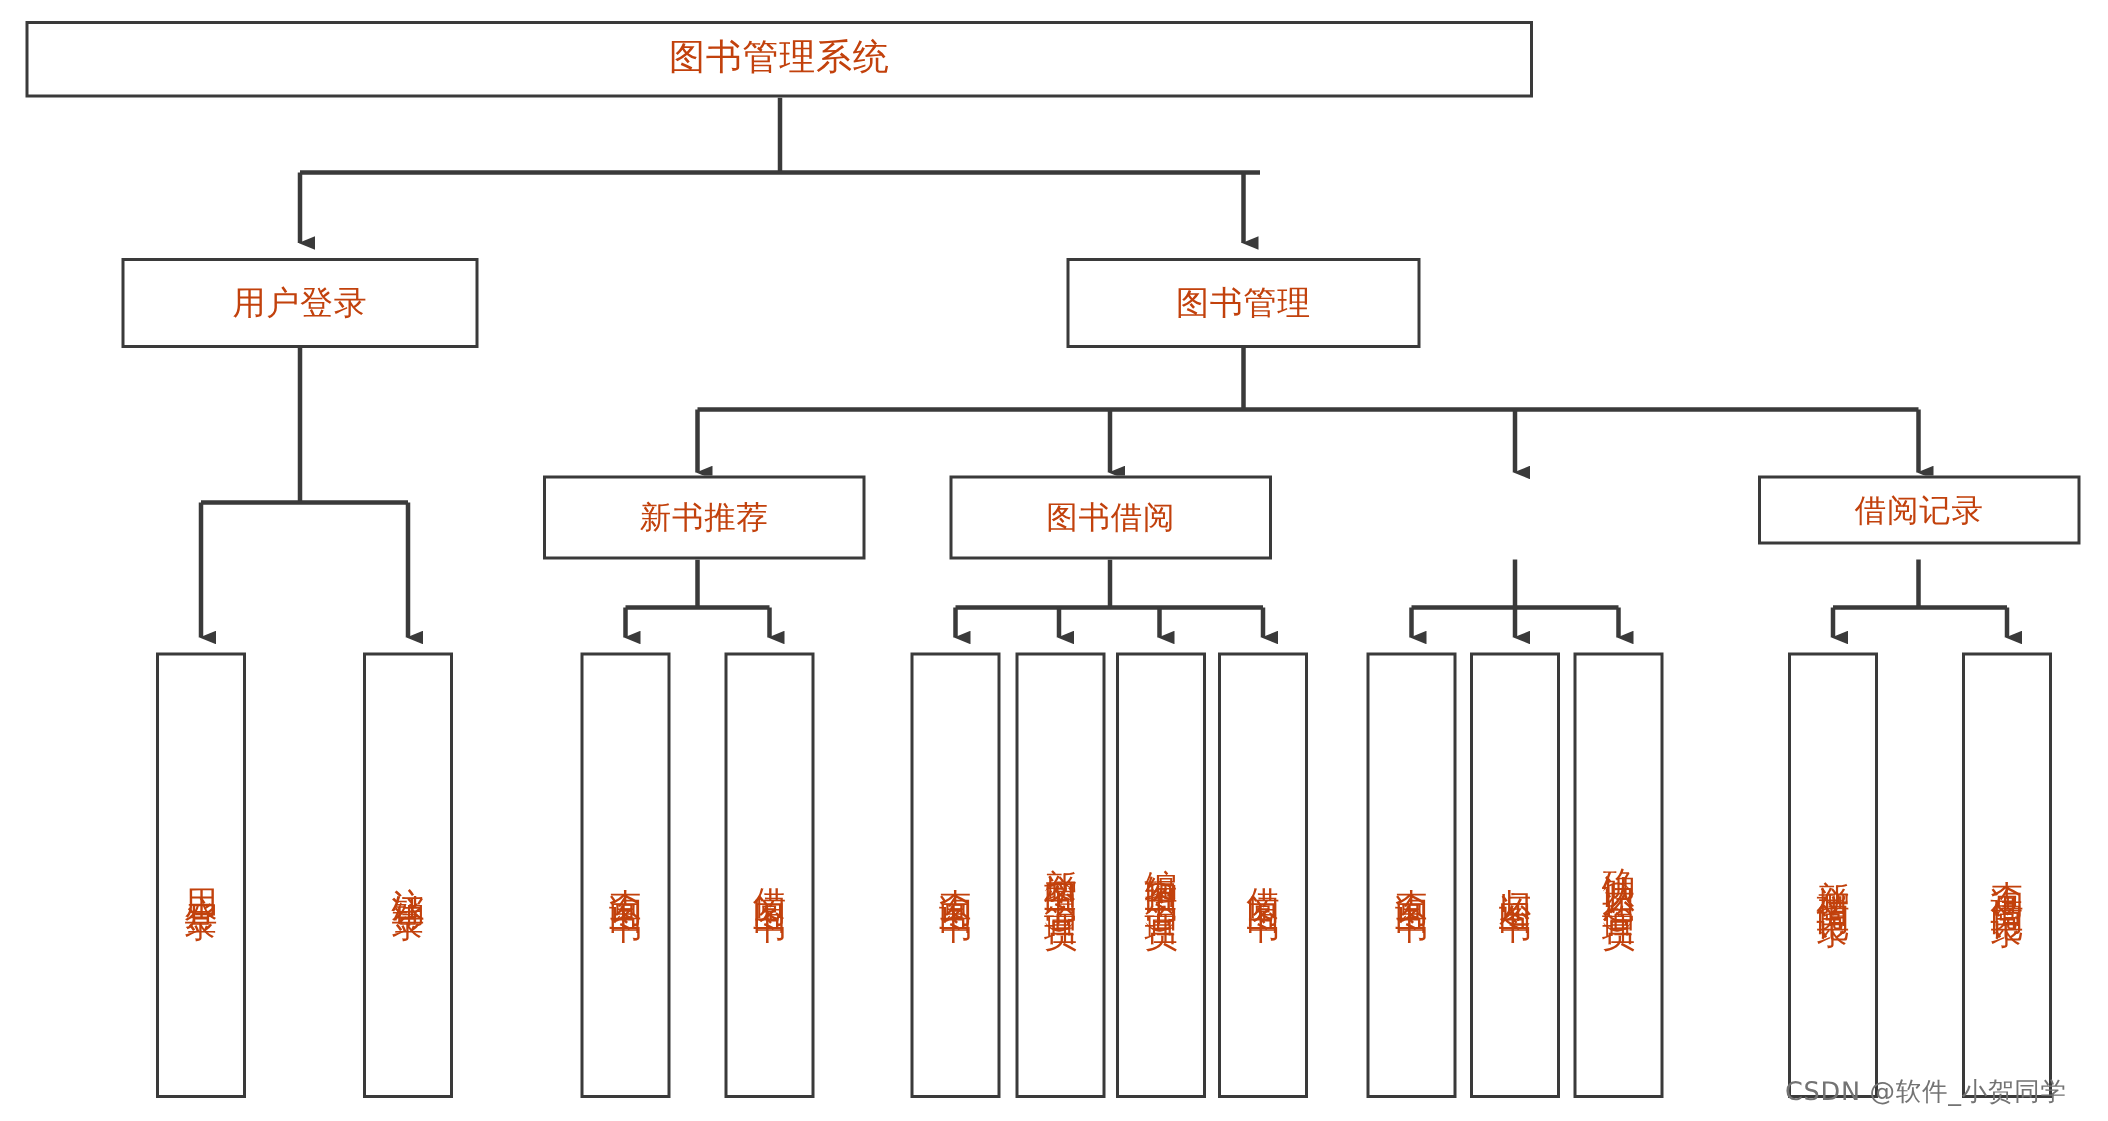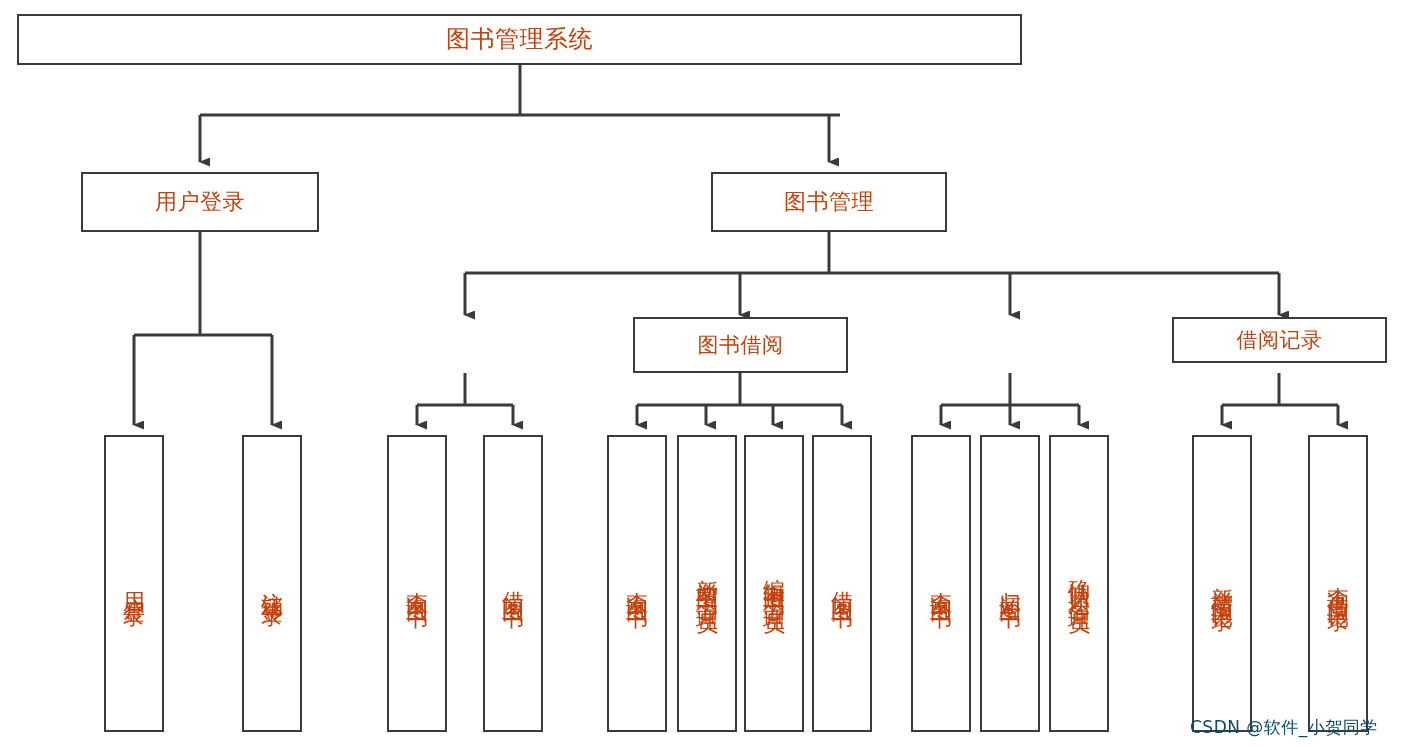--- a/index.html
+++ b/index.html
@@ -65,21 +65,21 @@
     text-orientation: upright;
     letter-spacing: 5px;
     line-height: 1.0;
     white-space: nowrap;
     text-align: center;
   }
   .watermark {
     position: absolute;
     font-family: "DejaVu Sans", "Liberation Sans", sans-serif;
     font-size: 17px;
-    color: #0c4a6e;
+    color: #737373;
     white-space: nowrap;
     letter-spacing: 0.5px;
     pointer-events: none;
   }
 </style>
 </head>
 <body>
 
 <div id="diagram-root">
 
@@ -138,20 +138,23 @@
   </div>
 
   <div class="node-box node-l2" style="left:81px; top:172px; width:238px; height:60px;">
     <span class="node-label">用户登录</span>
   </div>
 
   <div class="node-box node-l2" style="left:711px; top:172px; width:236px; height:60px;">
     <span class="node-label">图书管理</span>
   </div>
 
+  <div class="node-box node-l3" style="left:362px; top:317px; width:215px; height:56px;">
+    <span class="node-label">新书推荐</span>
+  </div>
 
   <div class="node-box node-l3" style="left:633px; top:317px; width:215px; height:56px;justify-content:center;">
     <span class="node-label">图书借阅</span>
   </div>
 
 
   <div class="node-box node-l3" style="left:1172px; top:317px; width:215px; height:46px;">
     <span class="node-label">借阅记录</span>
   </div>
 

